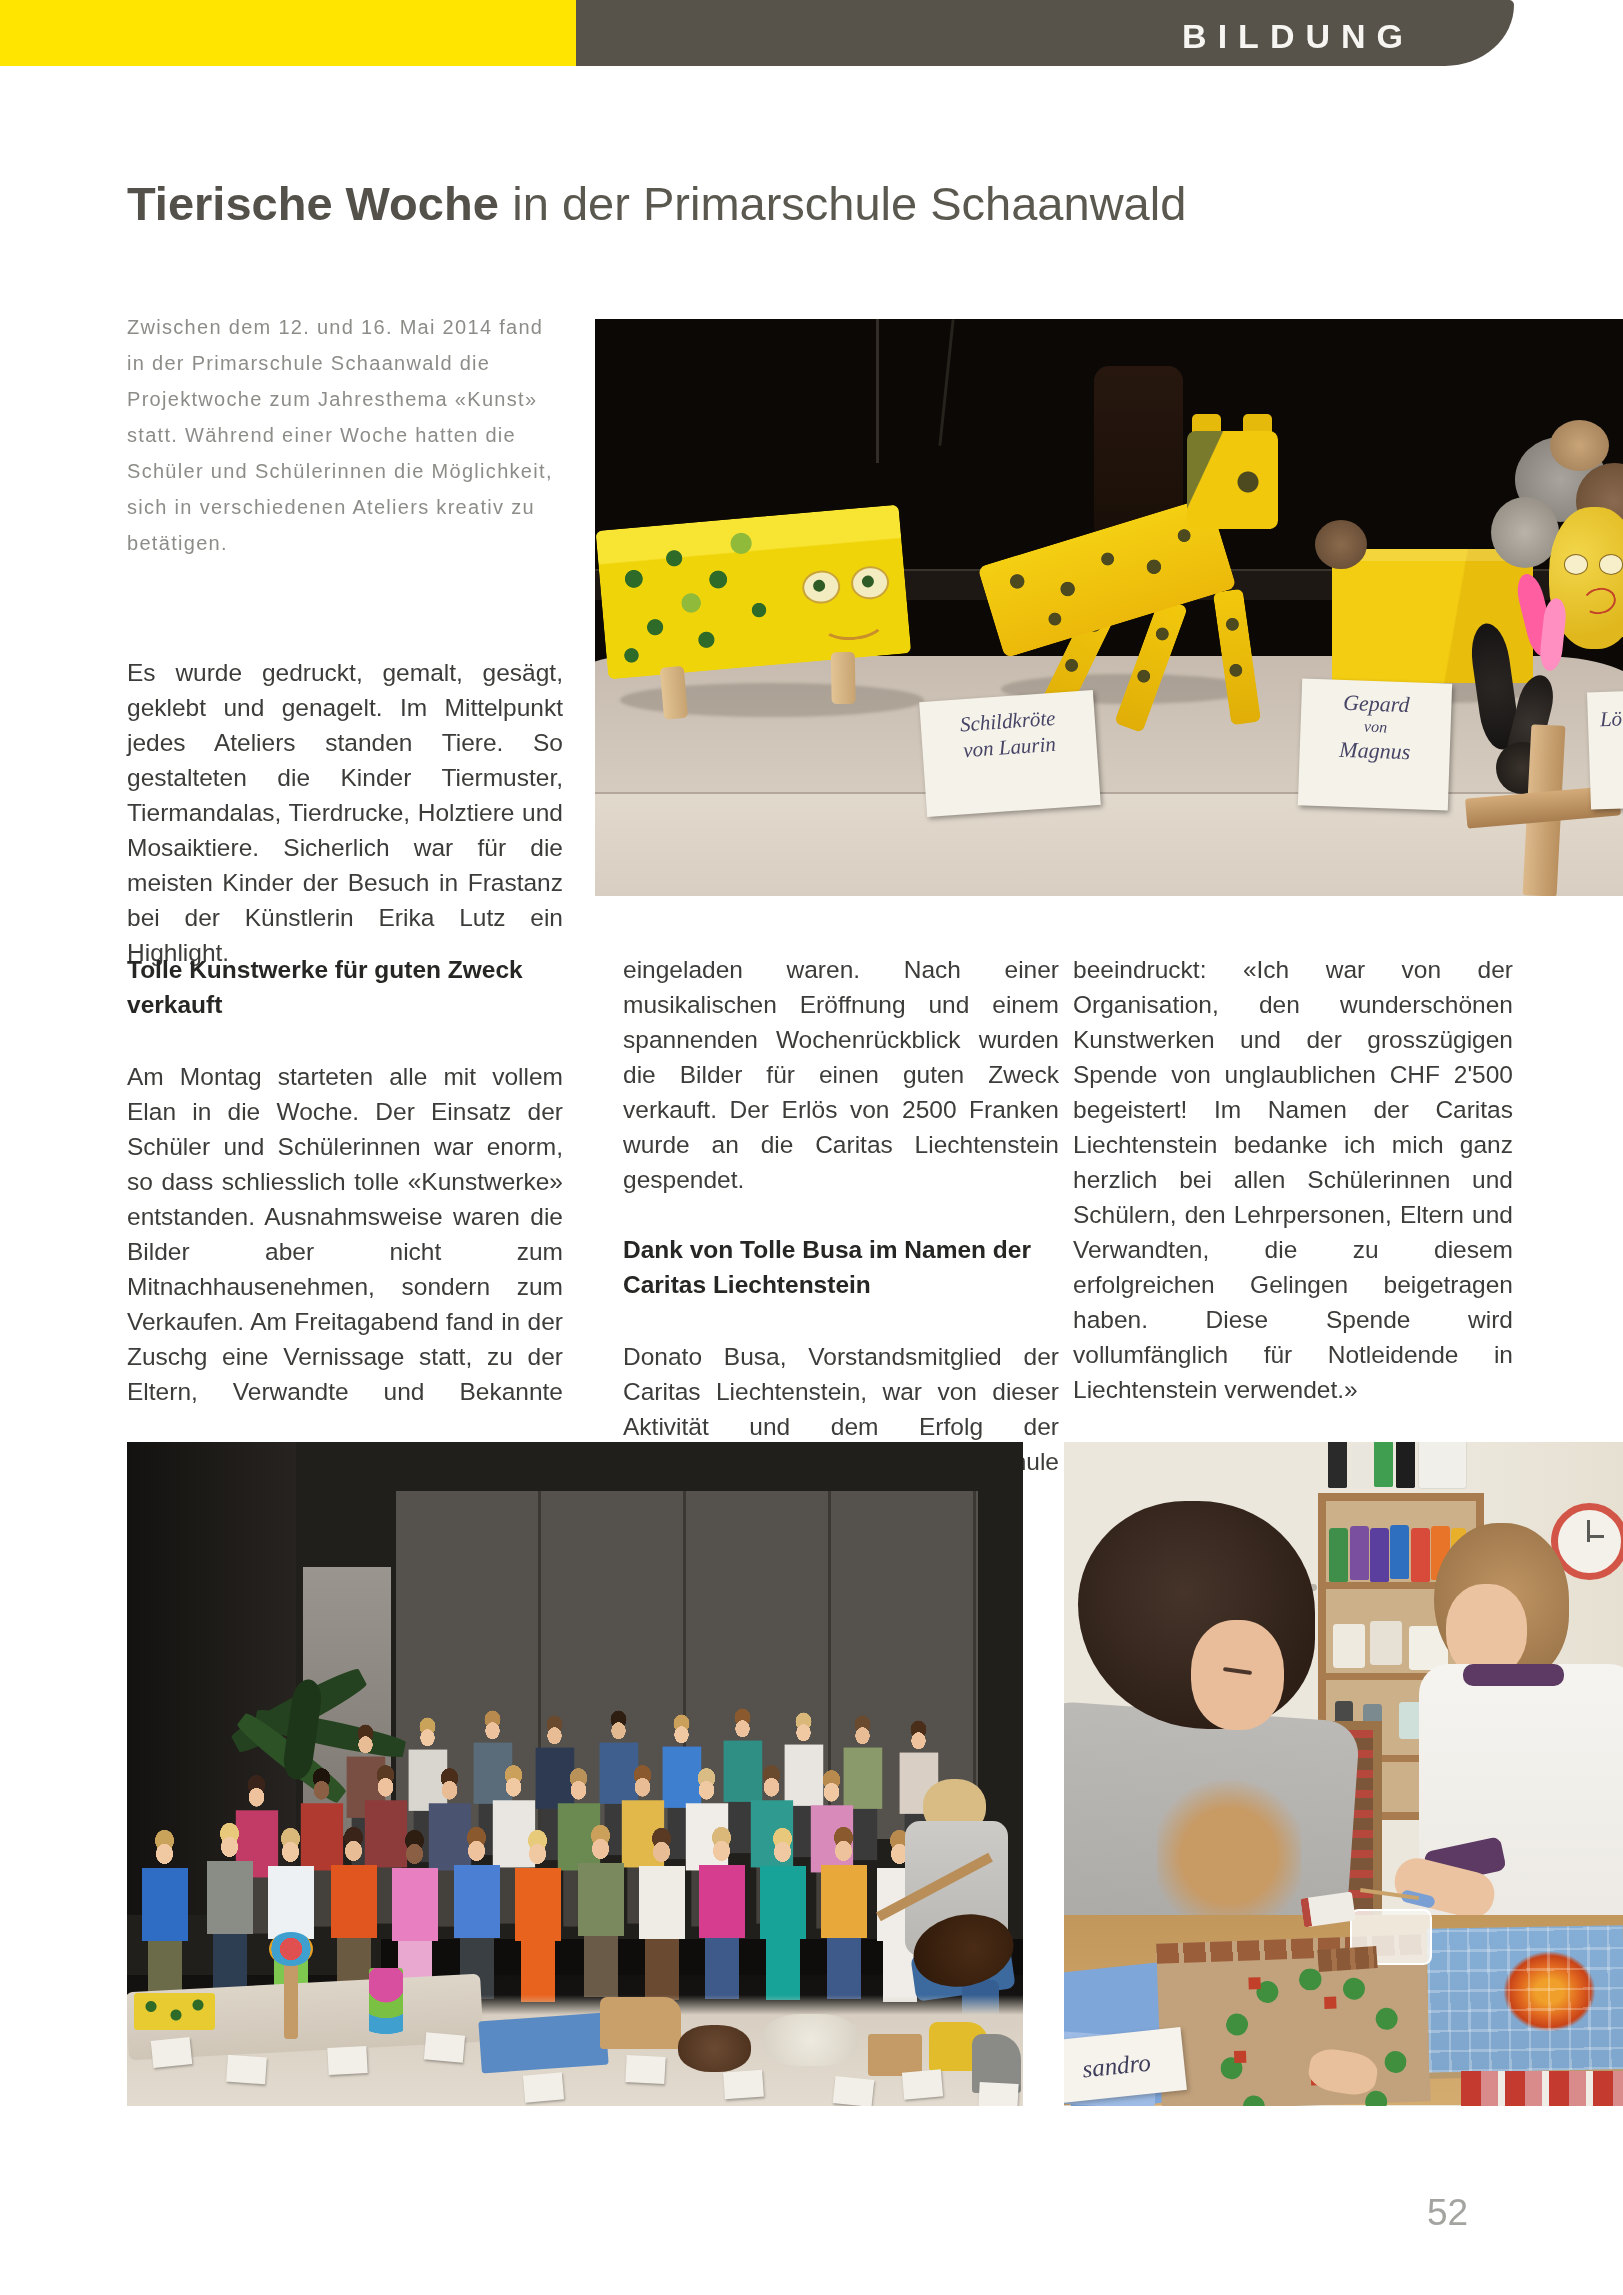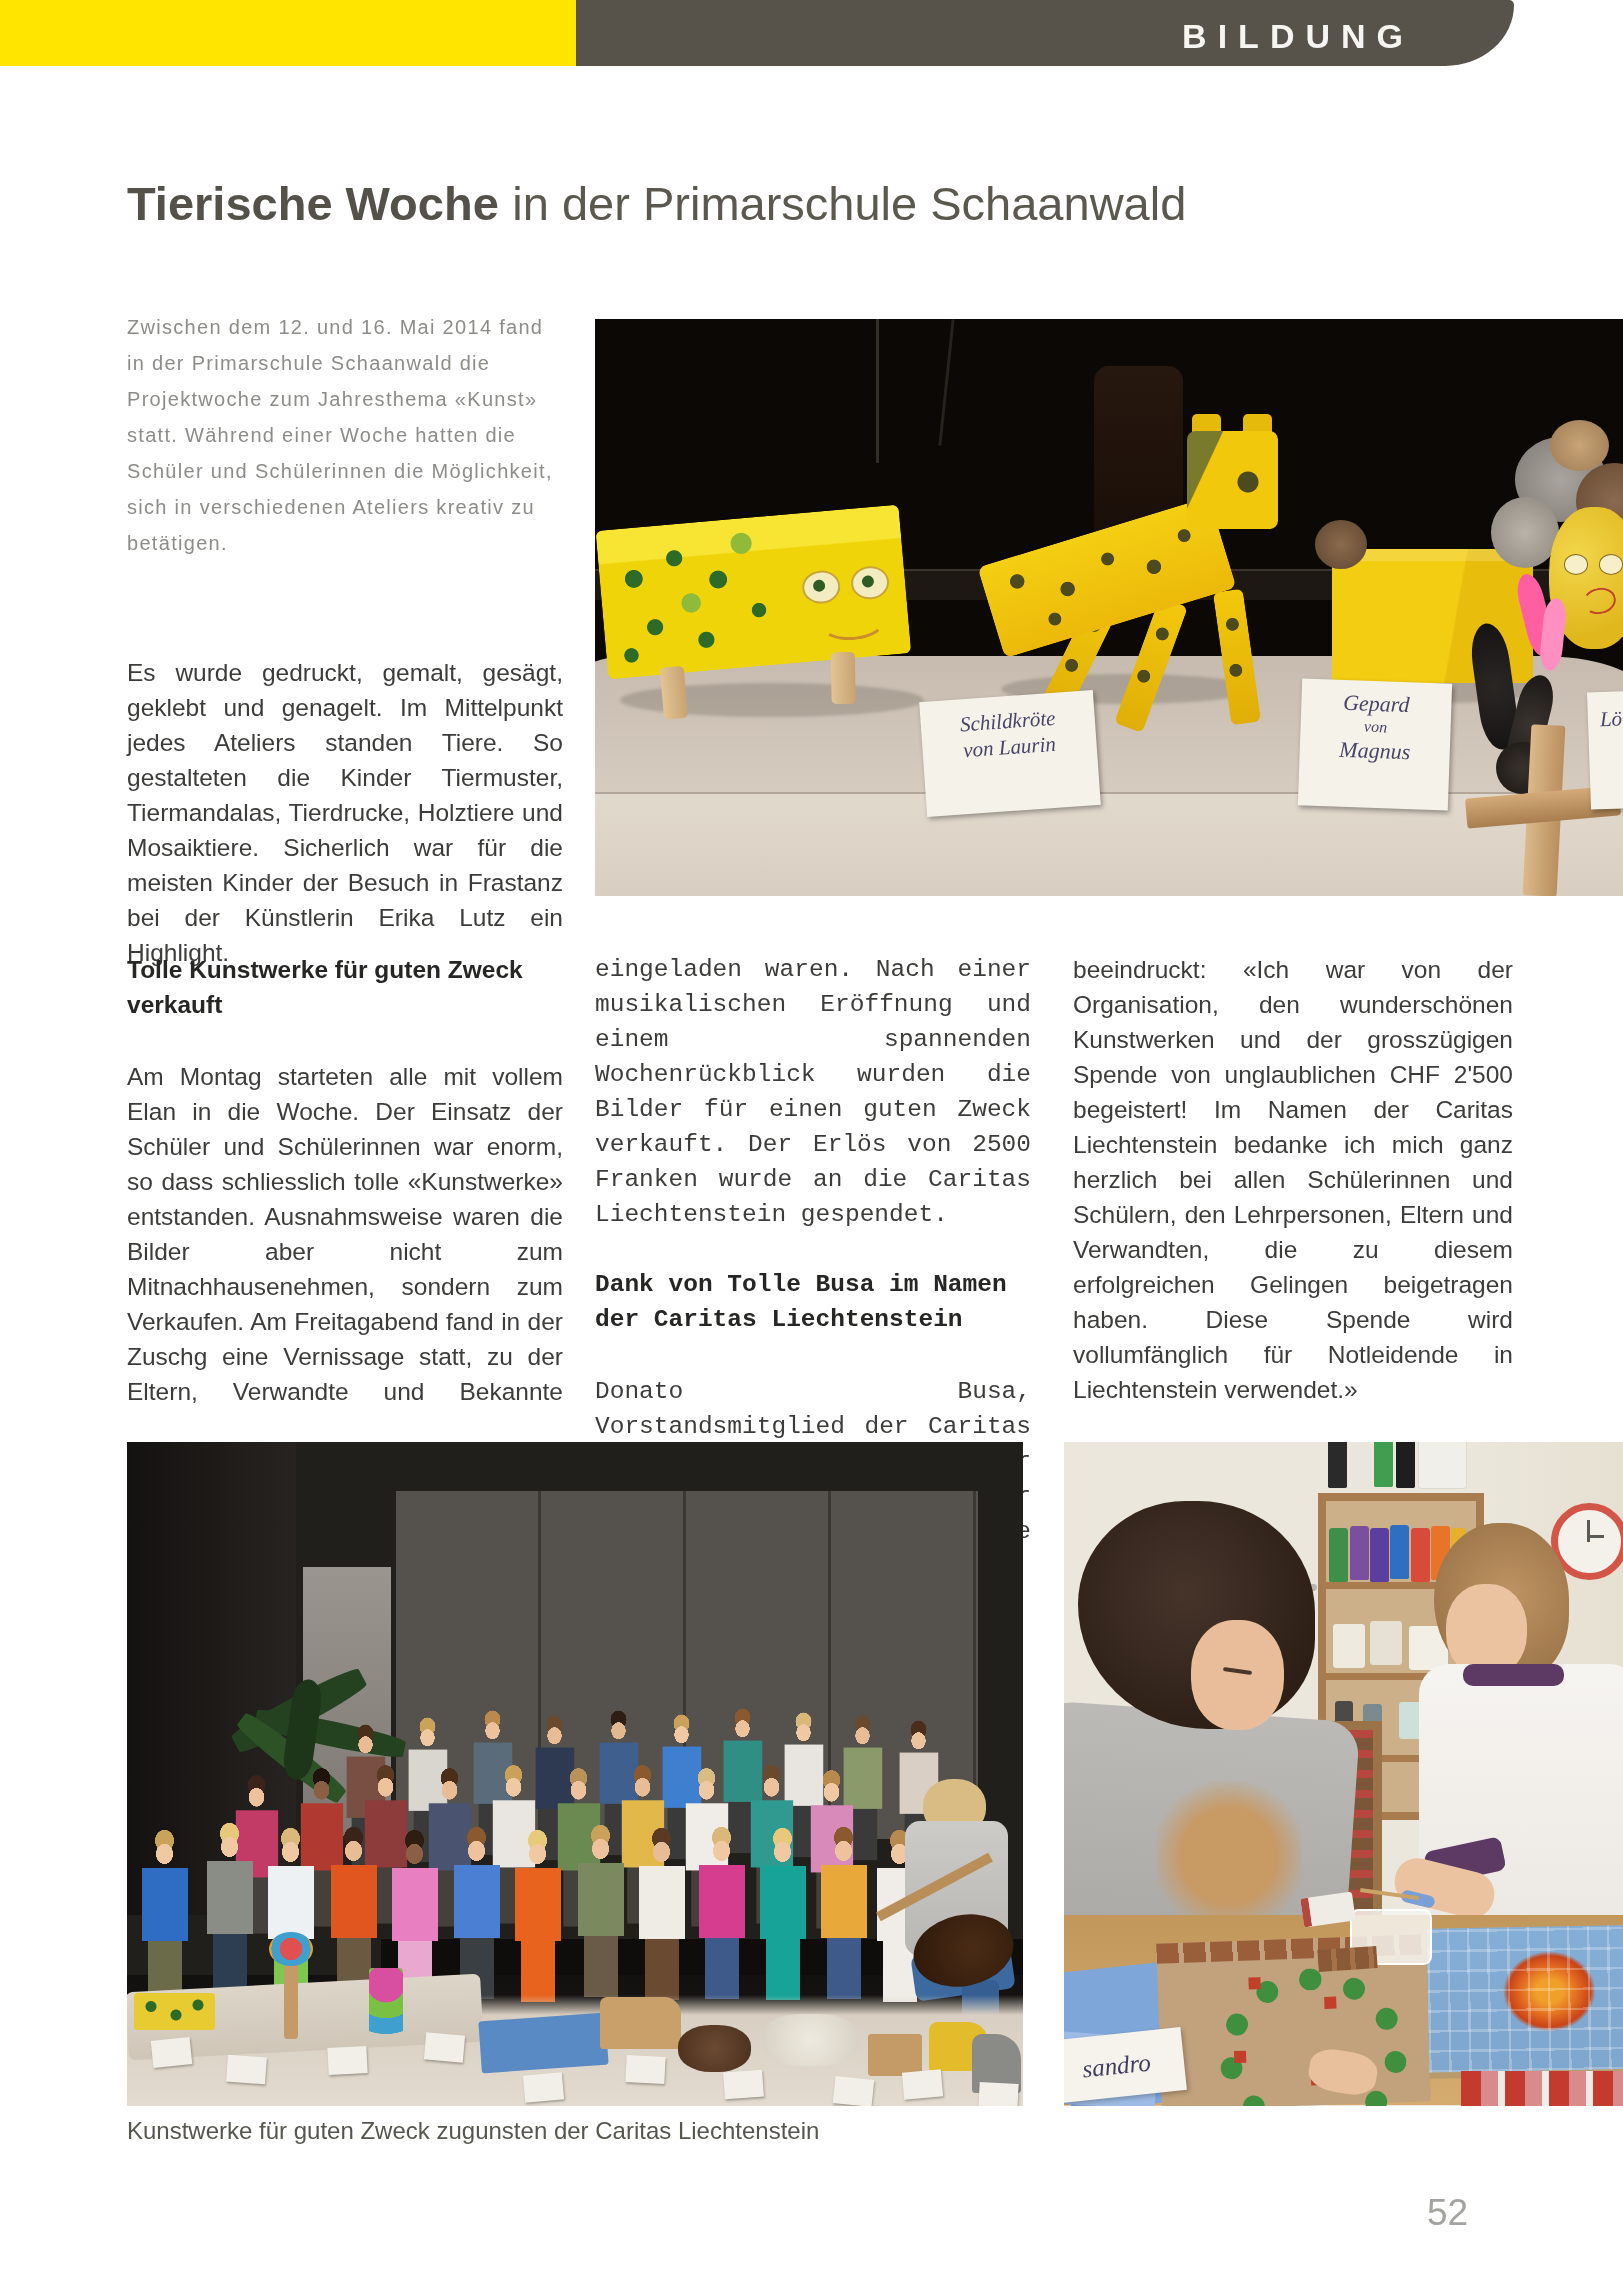--- a/index.html
+++ b/index.html
@@ -21,21 +21,21 @@
 
   
   .lead{left:127px;top:309px;width:436px;font-size:20px;line-height:36px;
         color:#8c8c88;letter-spacing:1.3px;}
   .col{width:436px;font-size:24.5px;line-height:35px;color:#3c3c3a;}
   .col p{margin:0;text-align:justify;hyphens:auto;}
   .col p.cont{text-align-last:justify;}
   .col h3{margin:0;font-size:24.5px;line-height:35px;color:#262624;font-weight:bold;}
   .col1{left:127px;top:655px;}
   .colrow1{left:127px;top:952px;}
-  .colrow2{left:595px;top:952px;font-family:Liberation Mono, monospace;}
+  .colrow2{left:623px;top:952px;}
   .colrow3{left:1073px;top:952px;width:440px;}
   .gap-s{height:35px;}
   .gap-m{height:37px;}
   .byline{margin-top:0;text-align:left !important;}
 
   .caption{left:127px;top:2117px;width:1268px;font-size:24px;color:#57564e;}
   .pageno{left:1427px;top:2192px;font-size:37px;color:#a3a39f;}
 
   
   .photo{overflow:hidden;}
@@ -502,17 +502,16 @@
     </div>
     <div class="abs pm-board2"></div>
     <div class="abs pm-tiles"></div>
     <div class="abs pm-glue"></div>
     <div class="abs pm-packet"></div>
     <div class="abs pm-browntiles"></div>
     <div class="abs pm-hand1"></div>
     <div class="abs pm-label">sandro</div>
   </div>
 
-  <div class="abs caption">Kunstwerke für guten Zweck zugunsten der Caritas Liechtenstein</div>
   <div class="abs pageno">52</div>
 
 </div>
 
 
 </body></html>

